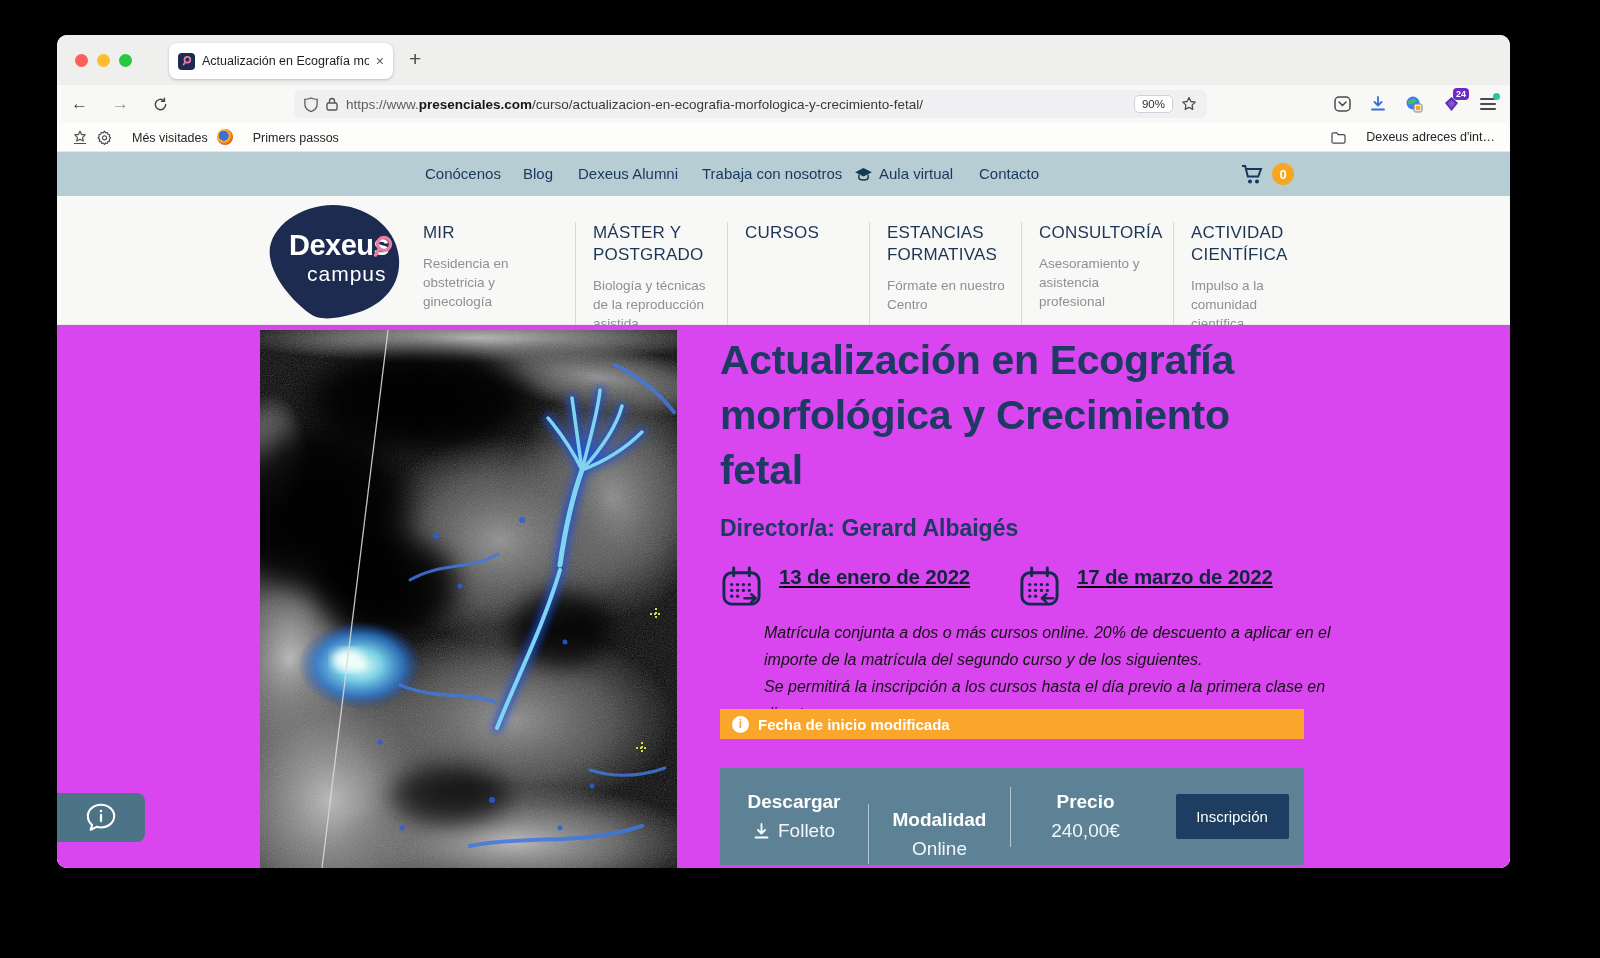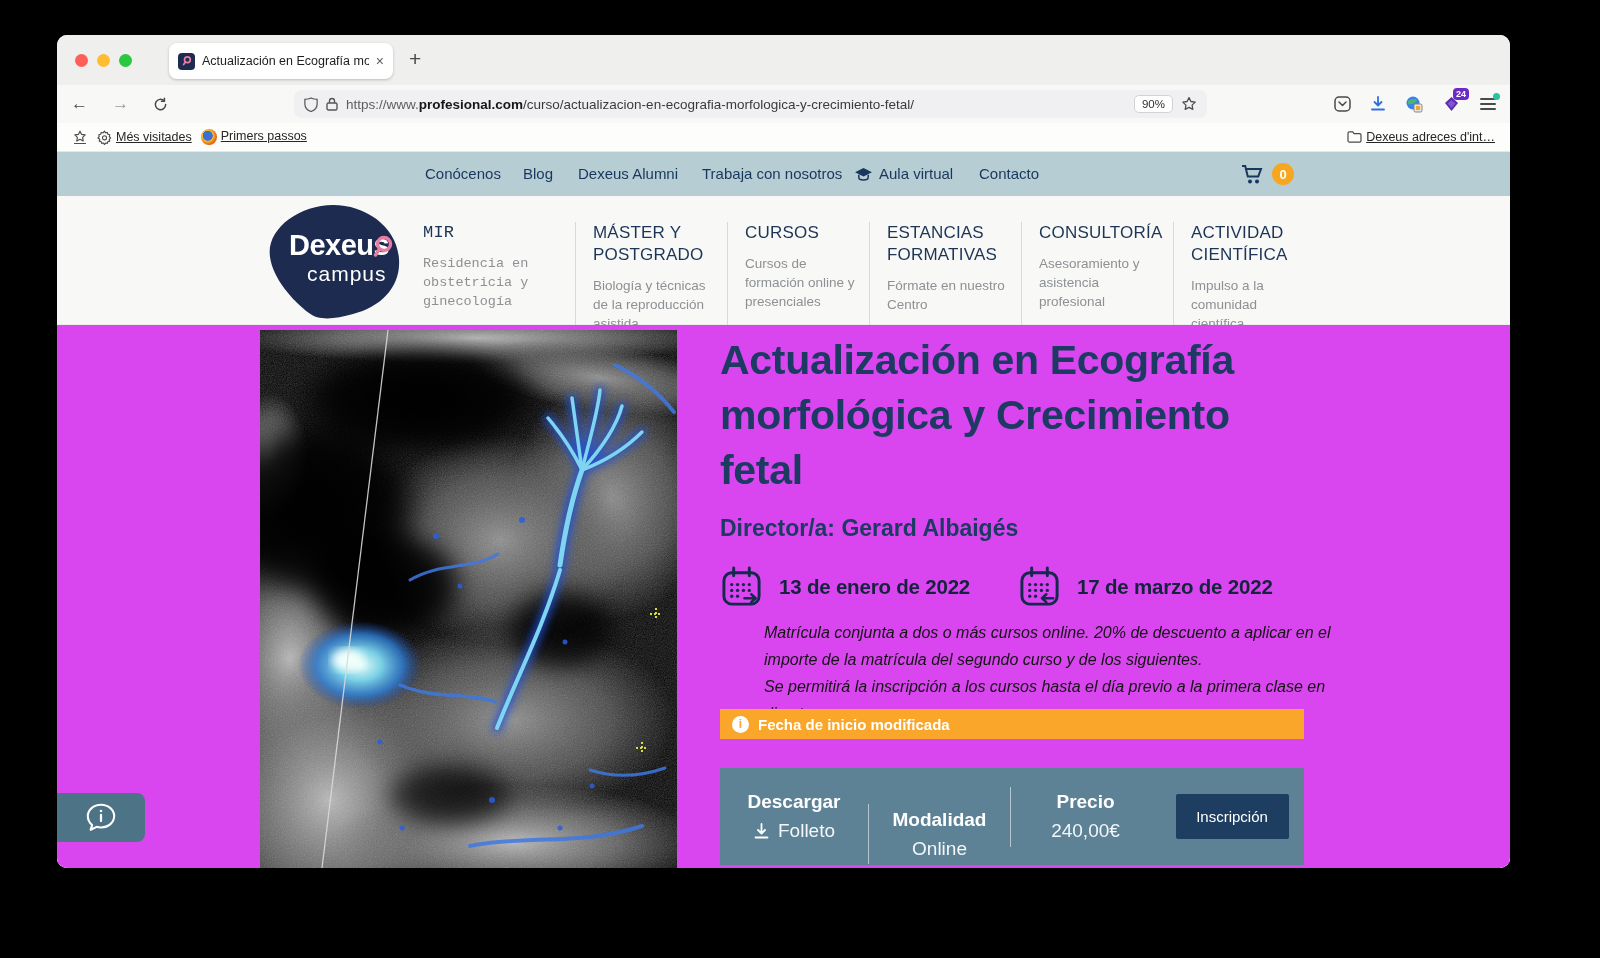--- a/index.html
+++ b/index.html
@@ -34,21 +34,21 @@
   .tb-right { position:absolute; right:14px; top:0; height:38px; display:flex; align-items:center; gap:19px; }
   .hamb { position:relative; width:16px; height:12px; display:flex; flex-direction:column; justify-content:space-between; }
   .hamb i { height:1.8px; background:#4a4a4a; border-radius:1px; }
   .hamb .dot { position:absolute; right:-4px; top:-5px; width:7px; height:7px; border-radius:50%; background:#2ac3a2; }
   .ext-badge { position:relative; }
   .ext-badge .b { position:absolute; top:-7px; right:-8px; background:#6d28c9; color:#fff; font-size:9px; font-weight:700;
                   border-radius:4px; padding:1px 3px; }
 
   .bookmarksbar { height:29px; background:#fdfdfc; border-bottom:1px solid #e6e6e4; display:flex; align-items:center;
                   padding:0 15px; gap:9px; font-size:12.5px; color:#262626; }
-  .bm { display:flex; align-items:flex-start; gap:4px;text-decoration:underline; }
+  .bm { display:flex; align-items:flex-end; gap:20px; }
   .bm-spacer { flex:1; }
   .ff-icon { width:16px; height:16px; border-radius:50%;
              background:radial-gradient(circle at 42% 42%, #3b6fd4 36%, #f9bd2e 40%, #e2540a 72%, #f28c1b 100%); }
 
   
   .site { position:relative; height:716px; background:#fff; overflow:hidden; }
 
   .topbar { position:relative; height:44px; background:#b7cdd4; }
   .topbar a { position:absolute; top:0; line-height:44px; font-size:15px; color:#17375d; text-decoration:none; white-space:nowrap; }
   .cap-link { display:flex; align-items:center; gap:6px; }
@@ -57,31 +57,31 @@
                 display:flex; align-items:center; justify-content:center; }
 
   .header { position:relative; height:129px; background:#f8f8f6; border-bottom:1px solid #ededeb; }
   .logo { position:absolute; left:206px; top:7px; width:140px; height:118px; }
   .logo svg { position:absolute; inset:0; }
   .mainnav { position:absolute; left:366px; top:26px; display:flex; }
   .nav-item { padding-right:14px; }
   .nav-item + .nav-item { border-left:1px solid #d9d9d5; padding-left:17px; }
   .nav-title { font-size:17px; color:#1c3556; line-height:1.3; letter-spacing:.2px; }
   .nav-sub { margin-top:11px; font-size:13.5px; color:#8d9194; line-height:1.4; }
-  .w1{width:152px;font-family:Liberation Mono, monospace;} .w2{width:152px;} .w3{width:142px;} .w4{width:152px;} .w5{width:152px;} .w6{width:142px;}
+  .w1{width:152px;} .w2{width:152px;} .w3{width:142px;} .w4{width:152px;} .w5{width:152px;} .w6{width:142px;}
 
   .content { position:relative; height:543px; background:#d946ef; }
   .ultrasound { position:absolute; left:203px; top:5px; width:417px; height:538px; background:#000; }
 
   .course { position:absolute; left:663px; top:0; width:586px; height:543px; }
   .course-title { position:absolute; top:8px; width:562px; font-size:41px; font-weight:700; color:#1d3a63;
                   line-height:55px; letter-spacing:-.3px; }
   .director { position:absolute; top:190px; font-size:23px; font-weight:700; color:#1d3a63; }
   .dates { position:absolute; top:240px; left:0; width:586px; height:48px; }
-  .date-group { position:absolute; top:0; display:flex; align-items:center; gap:16px; }
+  .date-group { position:absolute; top:0; display:flex; gap:16px;text-decoration:underline; }
   .date-text { font-size:20.5px; font-weight:700; color:#15233f; letter-spacing:-.2px; }
   .notes { position:absolute; top:294px; width:586px; font-size:16px; font-style:italic; color:#141414; line-height:27px;margin-left:44px; }
   .notes p + p { margin-top:0; }
   .banner { position:absolute; top:384px; width:584px; height:30px; background:#f9a62a; display:flex; align-items:center;
             gap:9px; padding:0 12px; }
   .banner .info-i { width:17px; height:17px; border-radius:50%; background:#fff; color:#f9a62a; font-weight:700;
                     font-size:12px; display:flex; align-items:center; justify-content:center; font-style:normal; }
   .banner .txt { color:#fff; font-weight:700; font-size:15px; }
   .infobar { position:absolute; top:443px; width:584px; height:97px; background:#5d8195; display:flex; align-items:center; }
   .cell { height:60px; display:flex; flex-direction:column; align-items:center; justify-content:center; gap:7px; }
@@ -139,21 +139,21 @@
           <svg width="14" height="15" viewBox="0 0 16 17">
               <path d="M8 1C10 2 12.7 2.5 15 2.5V8c0 4.4-3 7.2-7 8.5C4 15.2 1 12.4 1 8V2.5C3.3 2.5 6 2 8 1Z" fill="none" stroke="#565656" stroke-width="1.4"></path>
             </svg>
         </span>
         <span>
           <svg width="12" height="14" viewBox="0 0 12 14">
               <rect x="1" y="6" width="10" height="7" rx="1.5" fill="none" stroke="#565656" stroke-width="1.4"></rect>
               <path d="M3.5 6V4a2.5 2.5 0 0 1 5 0v2" fill="none" stroke="#565656" stroke-width="1.4"></path>
             </svg>
         </span>
-        <span class="url"><span>https://www.</span><b>profesional.com</b><span class="path">/curso/actualizacion-en-ecografia-morfologica-y-crecimiento-fetal/</span></span>
+        <span class="url"><span>https://www.</span><b>presenciales.com</b><span class="path">/curso/actualizacion-en-ecografia-morfologica-y-crecimiento-fetal/</span></span>
         <span class="zoom-pill">90%</span>
         <span>
           <svg width="16" height="16" viewBox="0 0 16 16">
               <path d="M8 1.6l1.9 3.9 4.3.6-3.1 3 .7 4.3L8 11.4l-3.8 2 .7-4.3-3.1-3 4.3-.6z" fill="none" stroke="#4e4e4e" stroke-width="1.3" stroke-linejoin="round"></path>
             </svg>
         </span>
       </div>
       <div class="tb-right">
         <span>
           <svg width="17" height="16" viewBox="0 0 17 16">
@@ -267,21 +267,20 @@
           <div class="nav-item w1">
             <div class="nav-title">MIR</div>
             <div class="nav-sub">Residencia en obstetricia y ginecología</div>
           </div>
           <div class="nav-item w2">
             <div class="nav-title">MÁSTER Y POSTGRADO</div>
             <div class="nav-sub">Biología y técnicas de la reproducción asistida</div>
           </div>
           <div class="nav-item w3">
             <div class="nav-title">CURSOS</div>
-            <div class="nav-sub">Cursos de formación online y presenciales</div>
           </div>
           <div class="nav-item w4">
             <div class="nav-title">ESTANCIAS FORMATIVAS</div>
             <div class="nav-sub">Fórmate en nuestro Centro</div>
           </div>
           <div class="nav-item w5">
             <div class="nav-title">CONSULTORÍA</div>
             <div class="nav-sub">Asesoramiento y asistencia profesional</div>
           </div>
           <div class="nav-item w6">

